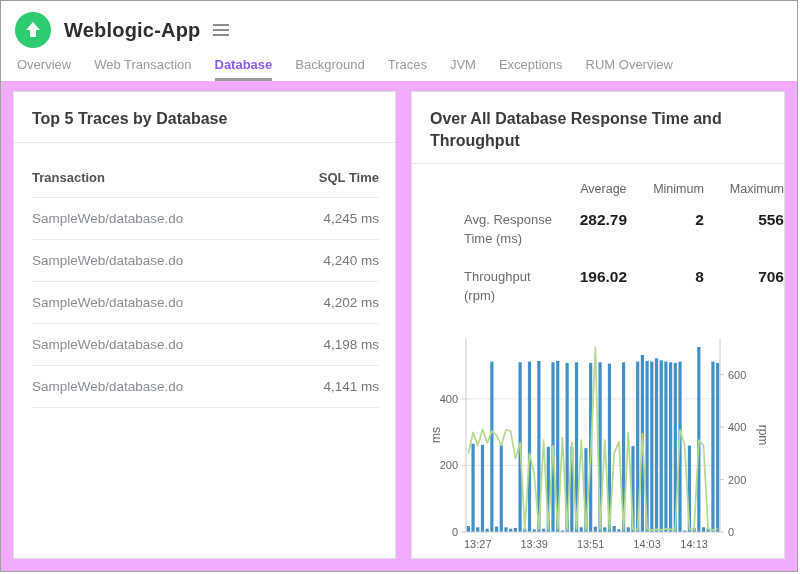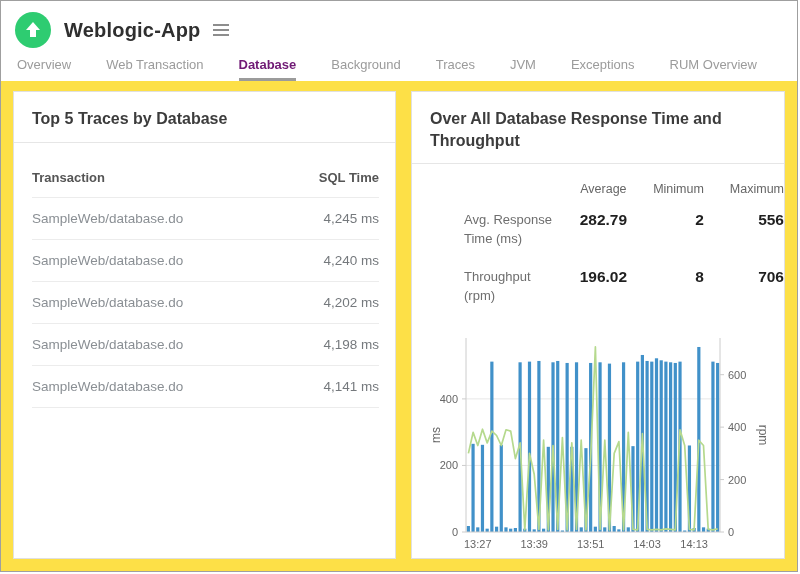--- a/index.html
+++ b/index.html
@@ -8,26 +8,26 @@
   .frame { width:798px; height:572px; border:1px solid #9f9f9f; background:#fff; overflow:hidden; display:flex; flex-direction:column; }
 
   
   .header { display:flex; align-items:center; padding:10px 16px 4px 14px; background:#fff; height:52px; flex:0 0 auto; }
   .logo { width:36px; height:36px; border-radius:50%; display:flex; align-items:center; justify-content:center; flex:0 0 auto; }
   .app-title { font-size:20px; font-weight:bold; color:#2f2f2f; margin-left:13px; letter-spacing:0.2px; }
   .hamburger { margin-left:10px; cursor:pointer; display:flex; flex-direction:column; gap:3px; padding:3px; }
   .hamburger span { display:block; width:16px; height:2px; background:#8d8d8d; }
 
   
-  .tabs { display:flex; gap:35px; padding:0 0 0 16px; background:#fff; height:28px; align-items:flex-end; flex:0 0 auto; }
+  .tabs { display:flex; gap:23px; padding:0 0 0 16px; background:#fff; height:28px; align-items:flex-end; flex:0 0 auto; }
   .tab { font-size:13px; color:#9b9b9b; padding-bottom:6px; cursor:pointer; border-bottom:3px solid transparent; white-space:nowrap; }
-  .tab.active { color:#701a75; font-weight:bold; border-bottom-color:#9b9b9b;margin-top:36px; }
-
-  
-  .content { flex:1 1 auto; background:#fde047; padding:10px 12px; display:flex; gap:15px; }
+  .tab.active { color:#8b5cf6; font-weight:bold; border-bottom-color:#9b9b9b;margin-top:36px; }
+
+  
+  .content { flex:1 1 auto; background:#f0abfc; padding:10px 12px; display:flex; gap:15px; }
   .card { background:#fff; border:1px solid #e0e0e0; height:468px; overflow:hidden; }
   .card.left { width:383px; flex:0 0 auto; }
   .card.right { flex:1 1 auto; }
   .panel-title { font-size:16px; font-weight:600; color:#3c3c3c; padding:16px 18px 12px 18px; line-height:1.35; }
   .card hr { border:none; border-top:1px solid #e6e6e6; }
 
   
   .traces-table { width:347px; margin:12px 18px; border-collapse:collapse; font-size:13px; }
   .traces-table th { text-align:left; color:#555; font-size:13px; font-weight:bold; padding:15px 0 12px 0; border-bottom:1px solid #ececec; }
   .traces-table th.num, .traces-table td.num { text-align:right; }

